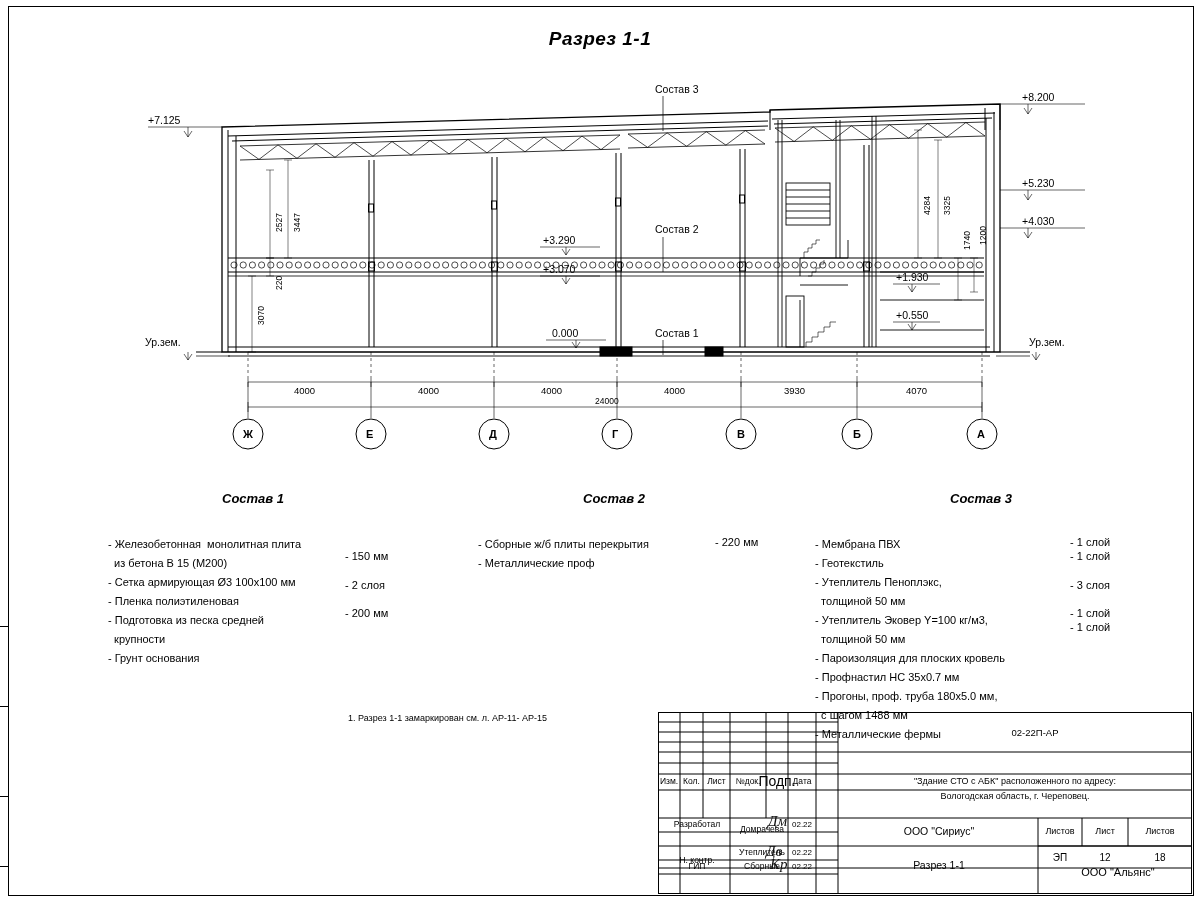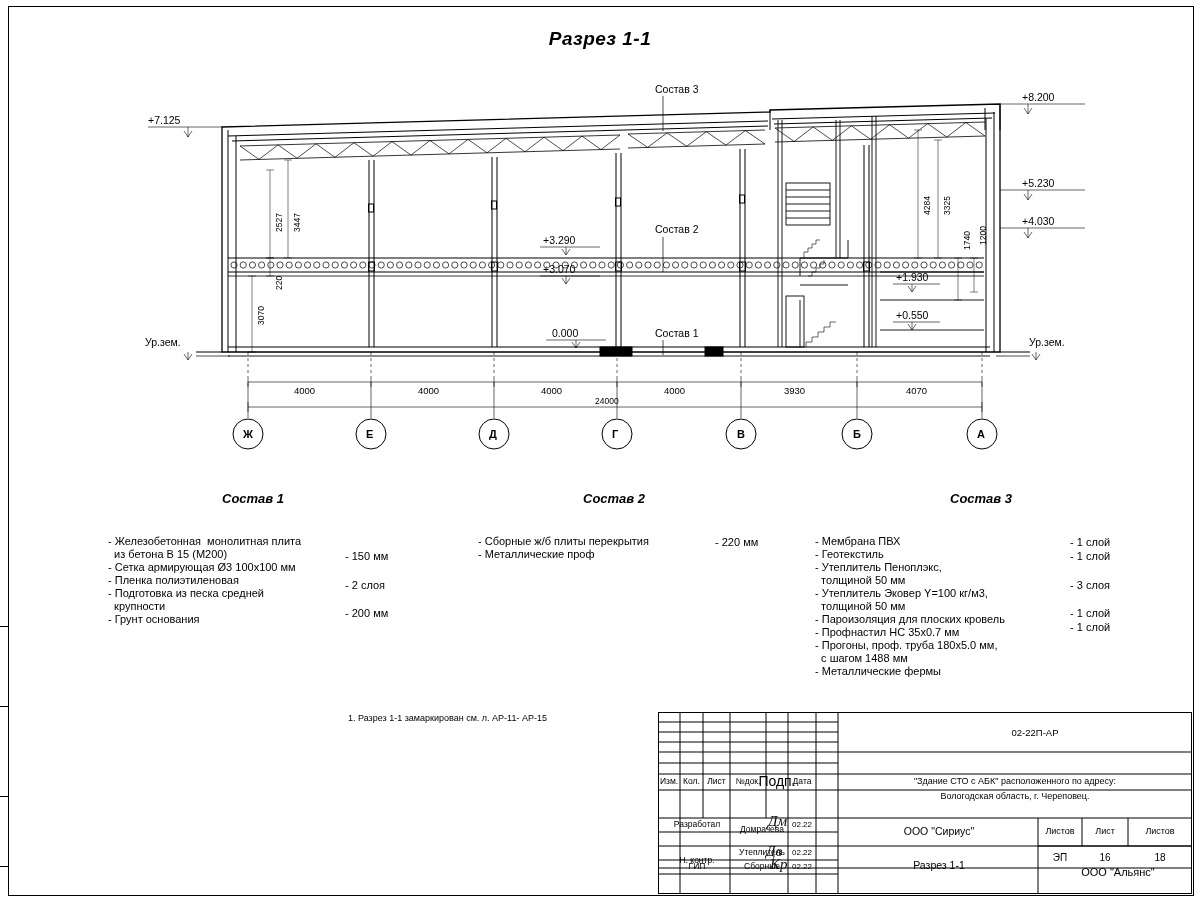--- a/index.html
+++ b/index.html
@@ -7,21 +7,21 @@
   .sheet{position:absolute;left:0;top:0;width:1200px;height:900px;text-decoration:underline;}
   .frame-outer{position:absolute;left:8px;top:6px;width:1184px;height:888px;border:1px solid #000;}
   .frame-left-strip{position:absolute;left:0;top:6px;width:8px;height:888px;border-right:1px solid #000;}
   .strip-line{position:absolute;left:0;width:8px;border-top:1px solid #000;}
   .title{position:absolute;left:0;top:28px;width:1200px;text-align:center;font-style:italic;font-weight:bold;font-size:19px;letter-spacing:.5px;}
   .lbl{position:absolute;font-size:9.5px;white-space:nowrap;}
   .lbl.b{font-weight:bold;}
   .vt{position:absolute;font-size:8.5px;white-space:nowrap;transform-origin:left top;transform:rotate(-90deg);}
   svg{position:absolute;left:0;top:0;}
   .sec-title{position:absolute;font-style:italic;font-weight:bold;font-size:13px;}
-  .sec-list{position:absolute;font-size:11px;line-height:13px;white-space:pre;}
+  .sec-list{position:absolute;font-size:11px;line-height:19px;white-space:pre;}
   .sec-val{position:absolute;font-size:11px;line-height:14.2px;white-space:pre;}
   .note{position:absolute;font-size:9px;}
   
   .stamp{position:absolute;left:658px;top:712px;width:534px;height:182px;}
   .stamp div.cell{position:absolute;font-size:9.5px;display:flex;align-items:center;justify-content:center;text-align:center;line-height:1.1;}
   .stamp .l{justify-content:flex-start;padding-left:3px;}
   .bigcode{font-size:13px;padding-left:20px;}
   .sign{position:absolute;font-family:"Liberation Serif",serif;font-style:italic;font-size:15px;color:#111;}
 </style>
 </head>
@@ -430,19 +430,19 @@
     <div class="sign" style="left:112px;top:144px">Кр</div>
 
     <div class="cell" style="left:182px;top:106px;width:198px;height:28px;font-size:10.5px">ООО "Сириус"</div>
     <div class="cell" style="left:182px;top:140px;width:198px;height:28px;font-size:10.5px">Разрез 1-1</div>
 
     <div class="cell" style="left:380px;top:106px;width:44px;height:28px;font-size:9px">Листов</div>
     <div class="cell" style="left:424px;top:106px;width:46px;height:28px;font-size:9px">Лист</div>
     <div class="cell" style="left:470px;top:106px;width:64px;height:28px;font-size:9px">Листов</div>
 
     <div class="cell" style="left:380px;top:134px;width:44px;height:22px;font-size:10px">ЭП</div>
-    <div class="cell" style="left:424px;top:134px;width:46px;height:22px;font-size:10px">16</div>
+    <div class="cell" style="left:424px;top:134px;width:46px;height:22px;font-size:10px">12</div>
     <div class="cell" style="left:470px;top:134px;width:64px;height:22px;font-size:10px">18</div>
 
     <div class="cell" style="left:380px;top:140px;width:160px;height:40px;font-size:11px">ООО "Альянс"</div>
   </div>
 
 </div>
 
 </body></html>

